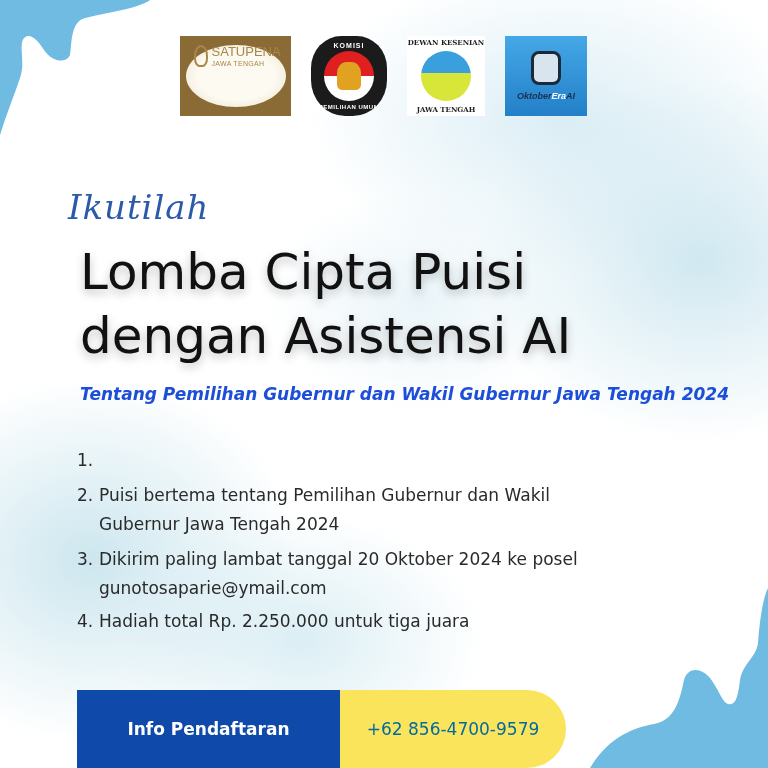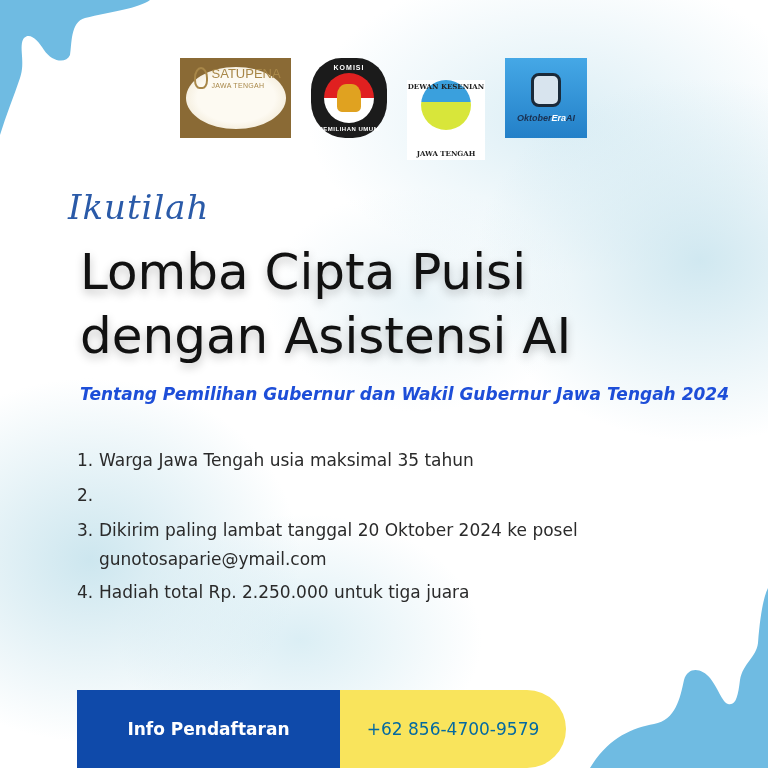--- a/index.html
+++ b/index.html
@@ -46,21 +46,21 @@
     }
     .logo-kpu .shield .inner {
       width: 50px; height: 50px; border-radius: 50%;
       background: linear-gradient(#e02020 50%, #ffffff 50%);
       display: flex; align-items: center; justify-content: center;
     }
     .logo-kpu .eagle { width: 24px; height: 28px; background: #e0a220; border-radius: 40% 40% 20% 20%; }
     .logo-kpu .kpu-top { position: absolute; top: 6px; color: #fff; font-size: 7px; font-weight: bold; letter-spacing: 1px; }
     .logo-kpu .kpu-bot { position: absolute; bottom: 6px; color: #fff; font-size: 6px; font-weight: bold; letter-spacing: 0.5px; }
 
-    .logo-dk { width: 78px; background: #ffffff; display: flex; align-items: flex-start; justify-content: center; margin-top: 44px; }
+    .logo-dk { width: 78px; background: #ffffff; display: flex; align-items: center; justify-content: center; }
     .logo-dk .circ {
       width: 50px; height: 50px; border-radius: 50%;
       background: linear-gradient(#3aa0dd 45%, #d8e63a 45%);
     }
     .logo-dk .dk-top { position: absolute; top: 2px; left: 0; right: 0; text-align: center; font-family: "DejaVu Serif", serif; font-size: 7px; font-weight: bold; color: #222; }
     .logo-dk .dk-bot { position: absolute; bottom: 2px; left: 0; right: 0; text-align: center; font-family: "DejaVu Serif", serif; font-size: 7px; font-weight: bold; color: #222; }
 
     .logo-kreator { width: 82px; background: linear-gradient(#45a8e6, #2380c8); display: flex; flex-direction: column; align-items: center; justify-content: center; }
     .logo-kreator .emb { width: 30px; height: 34px; border: 3px solid #1a2a3a; border-radius: 8px; background: #d8e4ee; }
     .logo-kreator .kt { margin-top: 6px; font-size: 9px; font-style: italic; font-weight: bold; color: #1a3050; }
@@ -155,26 +155,27 @@
 <div class="headline">
   <div>Lomba Cipta Puisi</div>
   <div>dengan Asistensi AI</div>
 </div>
 
 <div class="subtitle">Tentang Pemilihan Gubernur dan Wakil Gubernur Jawa Tengah 2024</div>
 
 <div class="rules">
   <div class="rule">
     <span class="num">1.</span>
-    <div>
-        <div>Warga Jawa Tengah usia maksimal 35 tahun</div>
-      </div>
   </div>
   <div class="rule">
     <span class="num">2.</span>
+    <div>
+        <div>Puisi bertema tentang Pemilihan Gubernur dan Wakil</div>
+        <div>Gubernur Jawa Tengah 2024</div>
+      </div>
   </div>
   <div class="rule tight">
     <span class="num">3.</span>
     <div>
         <div>Dikirim paling lambat tanggal 20 Oktober 2024 ke posel</div>
         <div>gunotosaparie@ymail.com</div>
       </div>
   </div>
   <div class="rule">
     <span class="num">4.</span>

